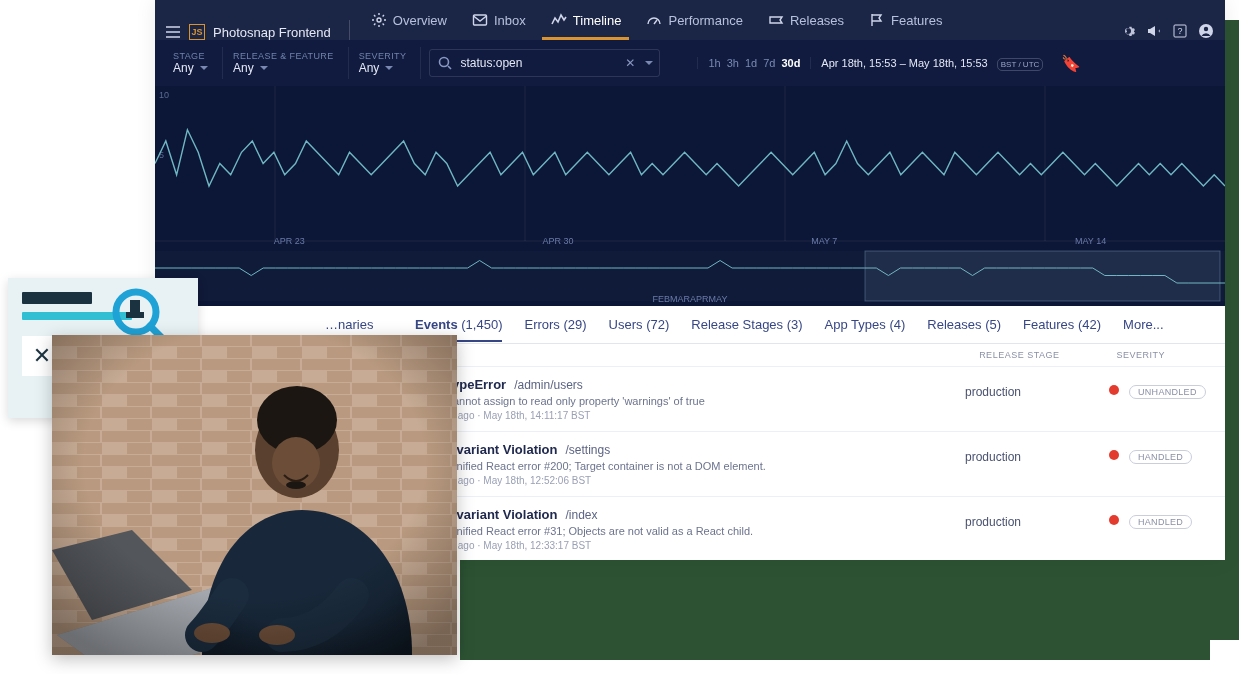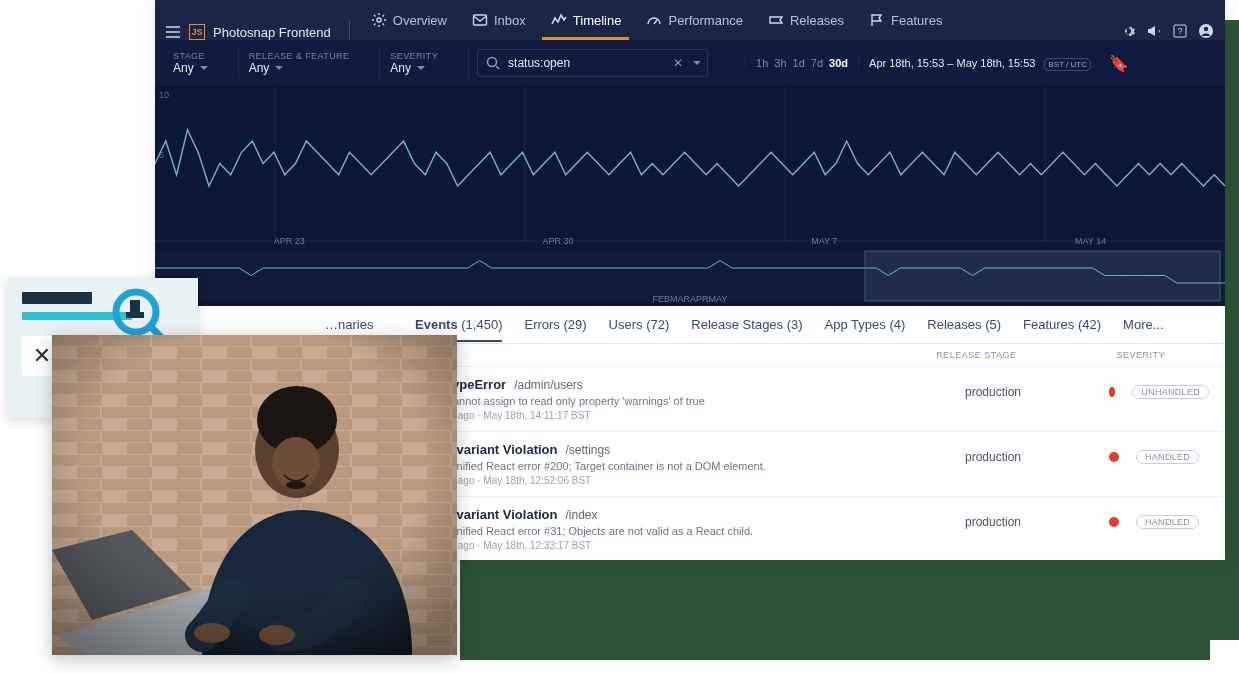--- a/index.html
+++ b/index.html
@@ -78,21 +78,21 @@
     height: 46px;
     background: #101b3f;
     display:flex;
     align-items:center;
     gap: 0;
     font-size: 11px;
     color: #94a0c6;
     padding: 0 8px;
   }
   .filter {
-    padding: 4px 30px 4px 10px;
+    padding: 4px 14px 4px 10px;
     border-right: 1px solid rgba(255,255,255,.08);
     cursor:pointer;
     min-width: 60px;
   }
   .filter .lab { font-size:9px; text-transform:uppercase; color:#7282ab; letter-spacing:.4px }
   .filter .val { color:#e4e8f5; font-size:12px; display:flex; align-items:center; gap:6px}
   .caret {
     width:0;height:0;border-left:4px solid transparent;border-right:4px solid transparent;border-top:4px solid #7b89b2;
   }
   .searchwrap {
@@ -140,21 +140,21 @@
     display:flex; align-items:center;
     gap: 22px;
     padding: 0 14px 0 260px; 
     font-size: 13px;
   }
   .tab { color:#374785; cursor:pointer;}
   .tab.active { color:#374785; font-weight:600; border-bottom: 2px solid #374785; padding-bottom:8px; margin-bottom:-10px;}
   .tab .n { font-weight:400 }
 
   .headerrow {
-    display:flex; justify-content:flex-end; gap:100px;
+    display:flex; justify-content:flex-end; gap:57px;
     padding: 6px 60px 6px 0;
     font-size:9px;
     letter-spacing:.5px;
     color:#8a90a6;
     text-transform:uppercase;
   }
 
   .event {
     display:flex;
     align-items:flex-start;
@@ -163,21 +163,21 @@
     font-size:12px;
     gap: 14px;
   }
   .event .body { flex:1; min-width:0;}
   .event .title { display:flex; gap:8px; align-items:baseline; margin-bottom:3px;}
   .event .title .t { color:#20294e; font-weight:600; font-size:13px;}
   .event .title .p { color:#5c6484;}
   .event .desc { color:#6c748e; font-size:11px; margin-bottom:3px;}
   .event .meta { color:#9aa0b5; font-size:10px;}
   .event .stage { width:130px; color:#4a5270; font-size:12px; padding-top:8px;}
-  .event .sev { width:100px; display:flex; align-items:center; gap:17px; padding-top:8px;}
+  .event .sev { width:100px; display:flex; gap:10px; padding-top:8px;}
   .dot { width:10px;height:10px; border-radius:50%; background:#e33b2e;}
   .pill {
     border:1px solid #c9cedd; border-radius:10px;
     padding:1px 8px; font-size:9px; color:#8a90a6;
     text-transform:uppercase; letter-spacing:.3px;
   }
 
   
   .magcard {
     position:absolute;

